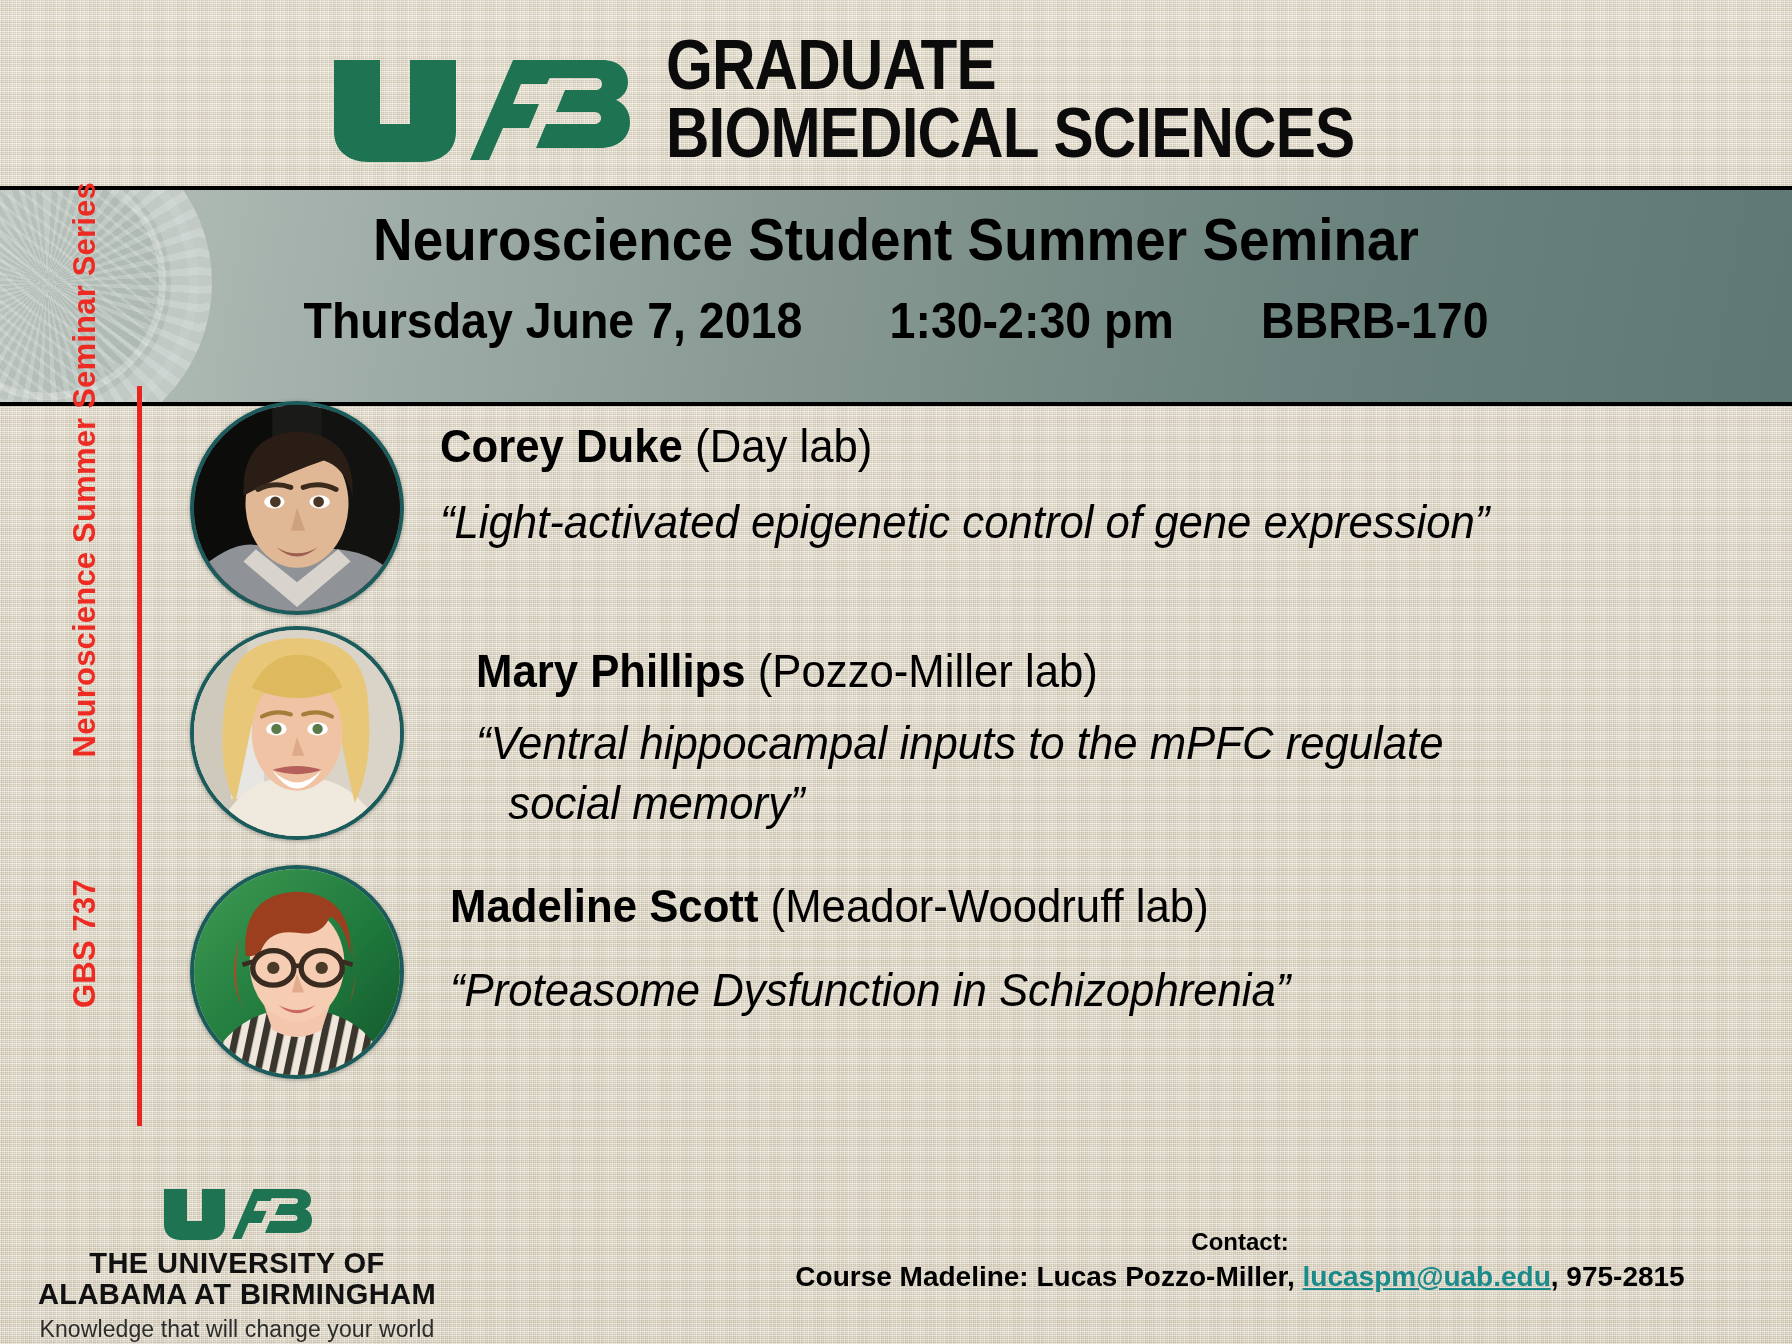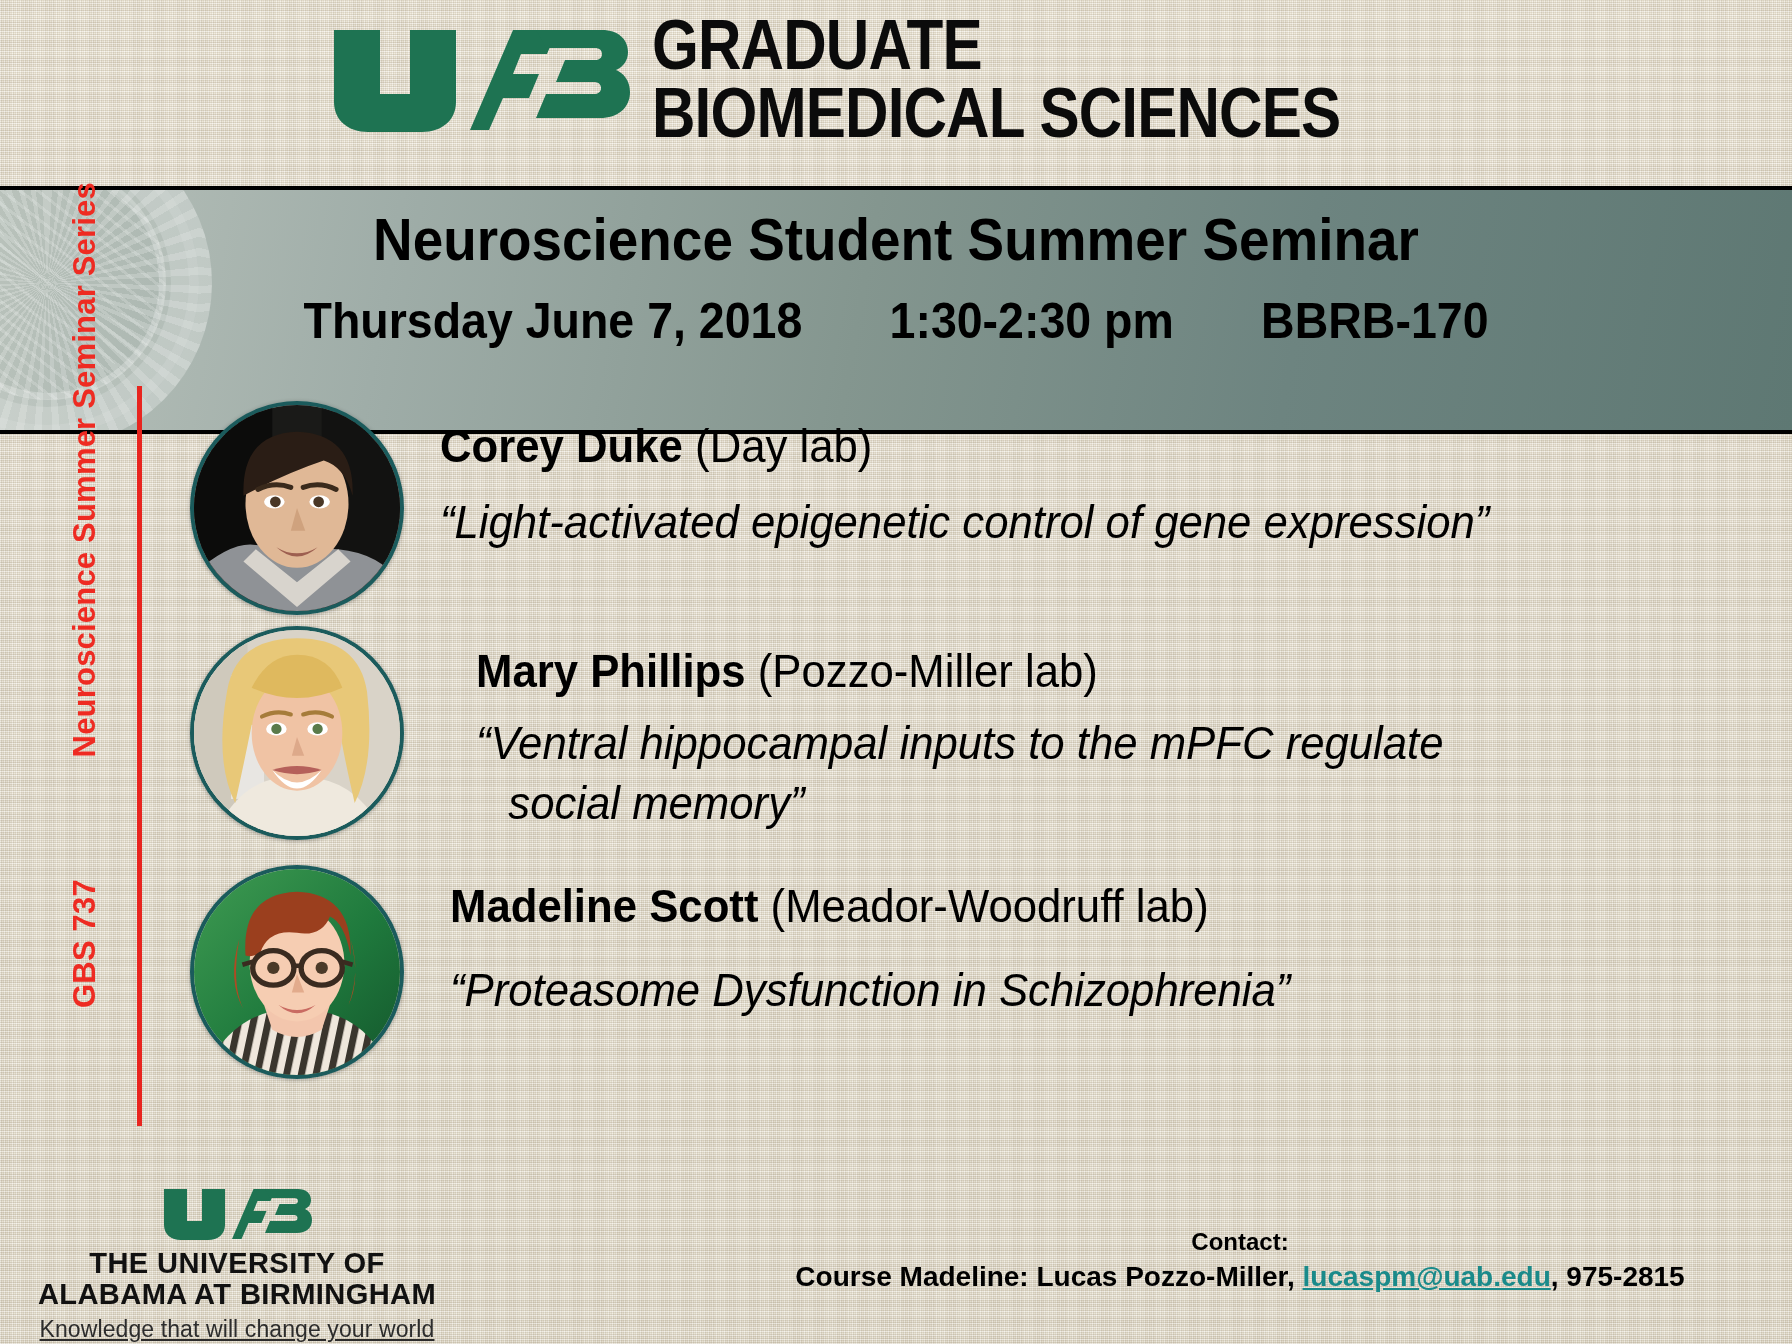--- a/index.html
+++ b/index.html
@@ -21,43 +21,43 @@
       repeating-linear-gradient(0deg, rgba(140,130,110,.055) 0 9px, rgba(255,252,244,.075) 9px 18px),
       repeating-linear-gradient(90deg, rgba(140,130,110,.05) 0 11px, rgba(255,252,244,.07) 11px 22px),
       linear-gradient(180deg,#e7dfcd 0%, #e2dac8 45%, #ded6c3 100%);
   }
 
   
   .topbar{
     position:absolute; left:0; top:0; width:1792px; height:186px;
   }
   .uab-head{
-    position:absolute; left:330px; top:12px;
-    display:flex; align-items:center; gap:22px;
+    position:absolute; left:330px; top:32px;
+    display:flex; align-items:flex-end; gap:36px;
   }
   .uabmark{ display:block; }
   .gbs-words{
     display:flex; flex-direction:column;
     line-height:.97;
     transform:scaleX(.86);
     transform-origin:left center;
   }
   .gbs-words span{
     font-family:"Liberation Sans", sans-serif;
     font-weight:bold;
     font-size:70px;
     letter-spacing:-1px;
     color:#0b0b0b;
     white-space:nowrap;
   }
   .gbs-words span.l2{ font-size:70px; }
 
   
   .banner{
-    position:absolute; left:0; top:186px; width:1792px; height:248px;
+    position:absolute; left:0; top:186px; width:1792px; height:220px;
     background:linear-gradient(100deg,#b9c2bb 0%, #9fada8 22%, #84968f 48%, #6d8480 72%, #5e7873 100%);
     border-top:4px solid #000;
     border-bottom:4px solid #000;
     overflow:hidden;
   }
   .seal{
     position:absolute; left:-118px; top:-72px;
     width:330px; height:330px; border-radius:50%;
     border:13px solid rgba(255,255,255,.30);
     box-shadow:
@@ -150,21 +150,20 @@
   .foot-uni{
     font-weight:bold; font-size:30px; line-height:1.02;
     color:#111; letter-spacing:.4px;
     transform:scaleX(.97); transform-origin:center top;
     white-space:nowrap;
   }
   .foot-tag{
     margin-top:7px;
     font-size:23px; color:#2c2c2c; letter-spacing:.1px;
     white-space:nowrap;
-    text-decoration:underline;
   }
 
   .contact{
     position:absolute; right:22px; top:1228px; width:1060px;
     text-align:center; color:#000;
   }
   .contact .c1{ font-weight:bold; font-size:24px; }
   .contact .c2{ font-weight:bold; font-size:28px; margin-top:5px; white-space:nowrap; }
   .contact .mail{
     color:#1a8a8a; text-decoration:underline; font-weight:bold;

